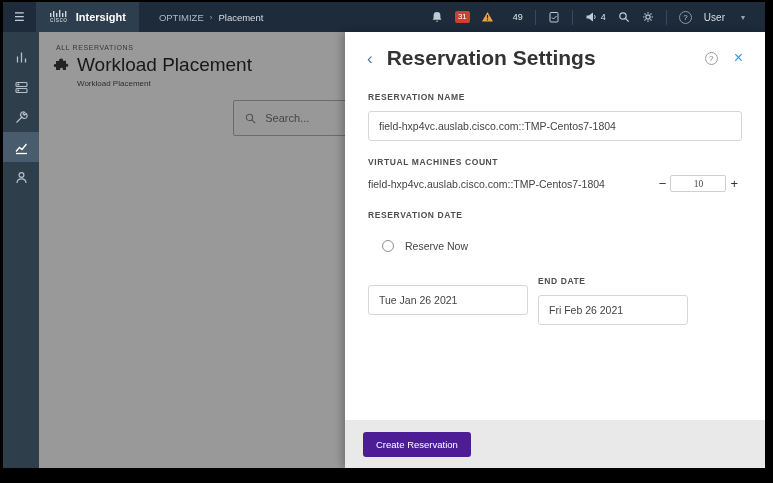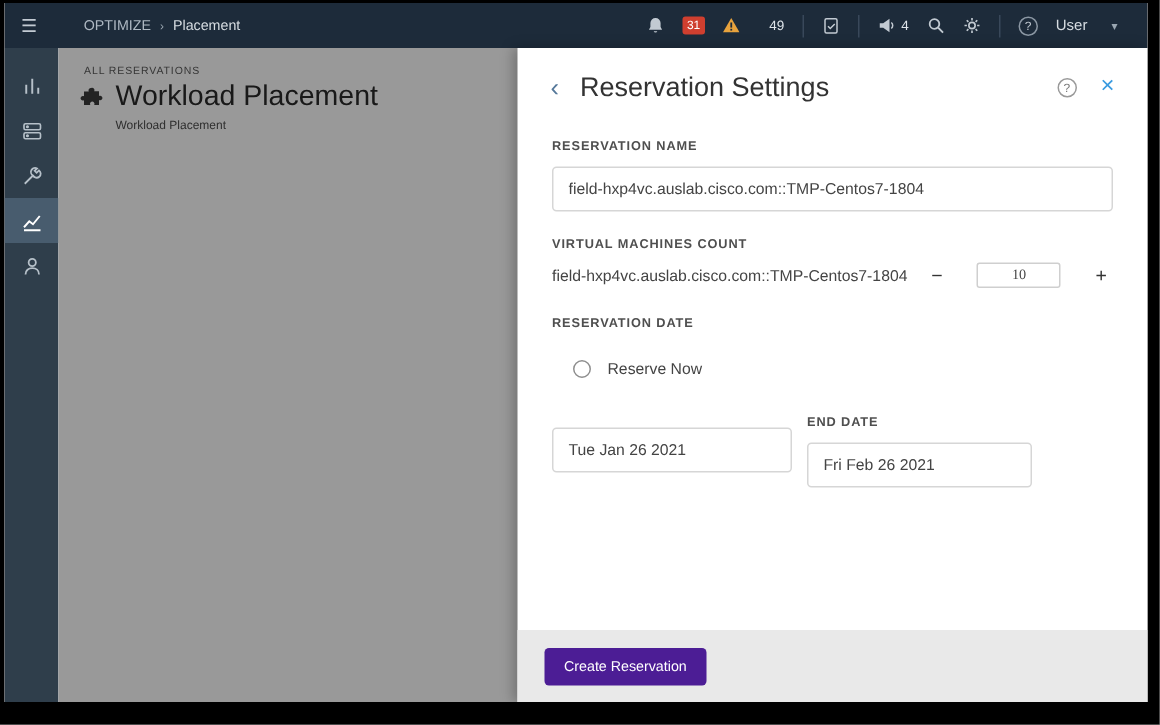--- a/index.html
+++ b/index.html
@@ -40,33 +40,33 @@
   .page-title{font-size:19px;font-weight:normal;color:#2b2b2b}
   .subtitle{position:absolute;left:38px;top:47px;font-size:8px;color:#4f4f4f}
   .searchbox{position:absolute;left:194px;top:68px;width:172px;height:36px;border:1px solid #b5b5b5;background:#fdfdfd;display:flex;align-items:center;gap:9px;padding:0 11px;border-radius:2px}
   .searchbox input{border:none;outline:none;background:transparent;font-size:11px;color:#777;width:100%;font-family:"Liberation Sans",sans-serif}
   .scrim{position:absolute;inset:0;background:rgba(0,0,0,.40);z-index:5}
 
   
   .panel{position:absolute;top:0;left:342px;right:0;bottom:0;background:#fff;z-index:10;display:flex;flex-direction:column;box-shadow:-3px 0 8px rgba(0,0,0,.25)}
   .panel-header{flex:0 0 42px;display:flex;align-items:center;padding:10px 22px 0}
   .back-btn{font-size:17px;color:#55789a;cursor:pointer;margin-right:14px;line-height:1}
-  .panel-title{font-size:18px;font-weight:normal;color:#333}
+  .panel-title{font-size:21px;font-weight:bold;color:#333}
   .ph-right{margin-left:auto;display:flex;align-items:center;gap:16px}
   .circle-q.dark{border-color:#9a9a9a;color:#777}
   .close-btn{font-size:16px;color:#3a9be0;cursor:pointer;line-height:1}
 
   .panel-body{flex:1;padding:2px 23px 16px;overflow:hidden}
   .sec-label{font-size:8.5px;font-weight:bold;color:#4f4f4f;letter-spacing:.6px}
   .mt-lg{margin-top:16px}
   .text-input{width:100%;height:30px;border:1px solid #d6d6d6;border-radius:3px;padding:0 10px;font-size:10.5px;color:#444;font-family:"Liberation Sans",sans-serif;outline:none;margin-top:9px;background:#fff}
   .vm-row{display:flex;align-items:center;margin-top:8px;font-size:10.5px;color:#444}
   .vm-item{flex:1;overflow:hidden;white-space:nowrap}
   .step-btn{background:none;border:none;font-size:13px;color:#333;cursor:pointer;padding:0 4px;line-height:1}
-  .vm-count{width:56px;height:17px;border:1px solid #cfcfcf;border-radius:2px;text-align:center;font-size:9.5px;color:#444;margin:0 19px;outline:none;font-family:Liberation Serif, serif}
+  .vm-count{width:56px;height:17px;border:1px solid #cfcfcf;border-radius:2px;text-align:center;font-size:9.5px;color:#444;margin:0 0;outline:none;font-family:Liberation Serif, serif}
   .radio-row{display:flex;align-items:center;gap:11px;margin-left:14px;cursor:pointer}
   .radio-row.first{margin-top:20px}
   .radio-row.second{margin-top:30px}
   .radio{width:12px;height:12px;border:1.5px solid #8f8f8f;border-radius:50%;position:relative;flex:0 0 12px}
   .radio.selected{border-color:#2f9be0}
   .radio.selected::after{content:"";position:absolute;left:2px;top:2px;width:5px;height:5px;border-radius:50%;background:#2f9be0}
   .radio-label{font-size:10.5px;color:#444}
   .dates-row{display:flex;gap:10px;margin-top:24px}
   .date-col1{width:160px}
   .date-col2{width:150px}
@@ -76,20 +76,36 @@
 </style>
 </head>
 <body>
 
 <div class="window">
 
   <header class="topbar">
     <div class="tb-menu">
       <span>☰</span>
     </div>
+    <div class="brand">
+      <span class="cisco">
+        <svg width="20" height="7" viewBox="0 0 20 7">
+          <g fill="#cfd6dc">
+            <rect x="1" y="3" width="1.4" height="4"></rect>
+              <rect x="4" y="1" width="1.4" height="6"></rect>
+            <rect x="7" y="3" width="1.4" height="4"></rect>
+              <rect x="10" y="0" width="1.4" height="7"></rect>
+            <rect x="13" y="3" width="1.4" height="4"></rect>
+              <rect x="16" y="1" width="1.4" height="6"></rect>
+          </g>
+        </svg>
+        <span class="cisco-word">cisco</span>
+      </span>
+      <span class="brand-name">Intersight</span>
+    </div>
     <nav class="breadcrumb">
       <span>OPTIMIZE</span>
       <span class="chev">›</span>
       <span class="bc-page">Placement</span>
     </nav>
 
     <div class="tb-right">
       <span class="tb-icon">
         <svg width="12" height="12" viewBox="0 0 12 12">
             <path d="M6 1a3.4 3.4 0 0 0-3.4 3.4V7L1.6 8.8h8.8L9.4 7V4.4A3.4 3.4 0 0 0 6 1zM4.8 9.8a1.25 1.25 0 0 0 2.4 0z" fill="#c2cad2"></path>
@@ -179,20 +195,27 @@
 
     <main class="main">
       <div class="eyebrow">ALL RESERVATIONS</div>
       <div class="title-row">
         <svg width="16" height="16" viewBox="0 0 16 16">
           <path d="M8.5 1.5c.8 0 1.5.7 1.5 1.5 0 .3-.1.5-.2.8H13v3.2c.3-.1.5-.2.8-.2.8 0 1.5.7 1.5 1.5s-.7 1.5-1.5 1.5c-.3 0-.5-.1-.8-.2V13H9.8c.1-.3.2-.5.2-.8 0-.8-.7-1.5-1.5-1.5s-1.5.7-1.5 1.5c0 .3.1.5.2.8H3V9.8c-.3.1-.5.2-.8.2-.8 0-1.5-.7-1.5-1.5S1.4 7 2.2 7c.3 0 .5.1.8.2V4h3.2c-.1-.3-.2-.5-.2-.8 0-.8.7-1.5 1.5-1.5z" fill="#3b3b3b"></path>
         </svg>
         <h1 class="page-title">Workload Placement</h1>
       </div>
       <div class="subtitle">Workload Placement</div>
+      <div class="searchbox">
+        <svg width="13" height="13" viewBox="0 0 13 13" fill="none" stroke="#8a8a8a" stroke-width="1.3">
+            <circle cx="5.2" cy="5.2" r="3.6"></circle>
+            <line x1="8" y1="8" x2="11.8" y2="11.8"></line>
+          </svg>
+        <input type="text" placeholder="Search..." style="">
+      </div>
       <div class="scrim"></div>
     </main>
 
     <section class="panel">
       <div class="panel-header">
         <span class="back-btn"><span>‹</span></span>
         <h2 class="panel-title">Reservation Settings</h2>
         <div class="ph-right">
           <span class="circle-q dark">
               <span>?</span>

